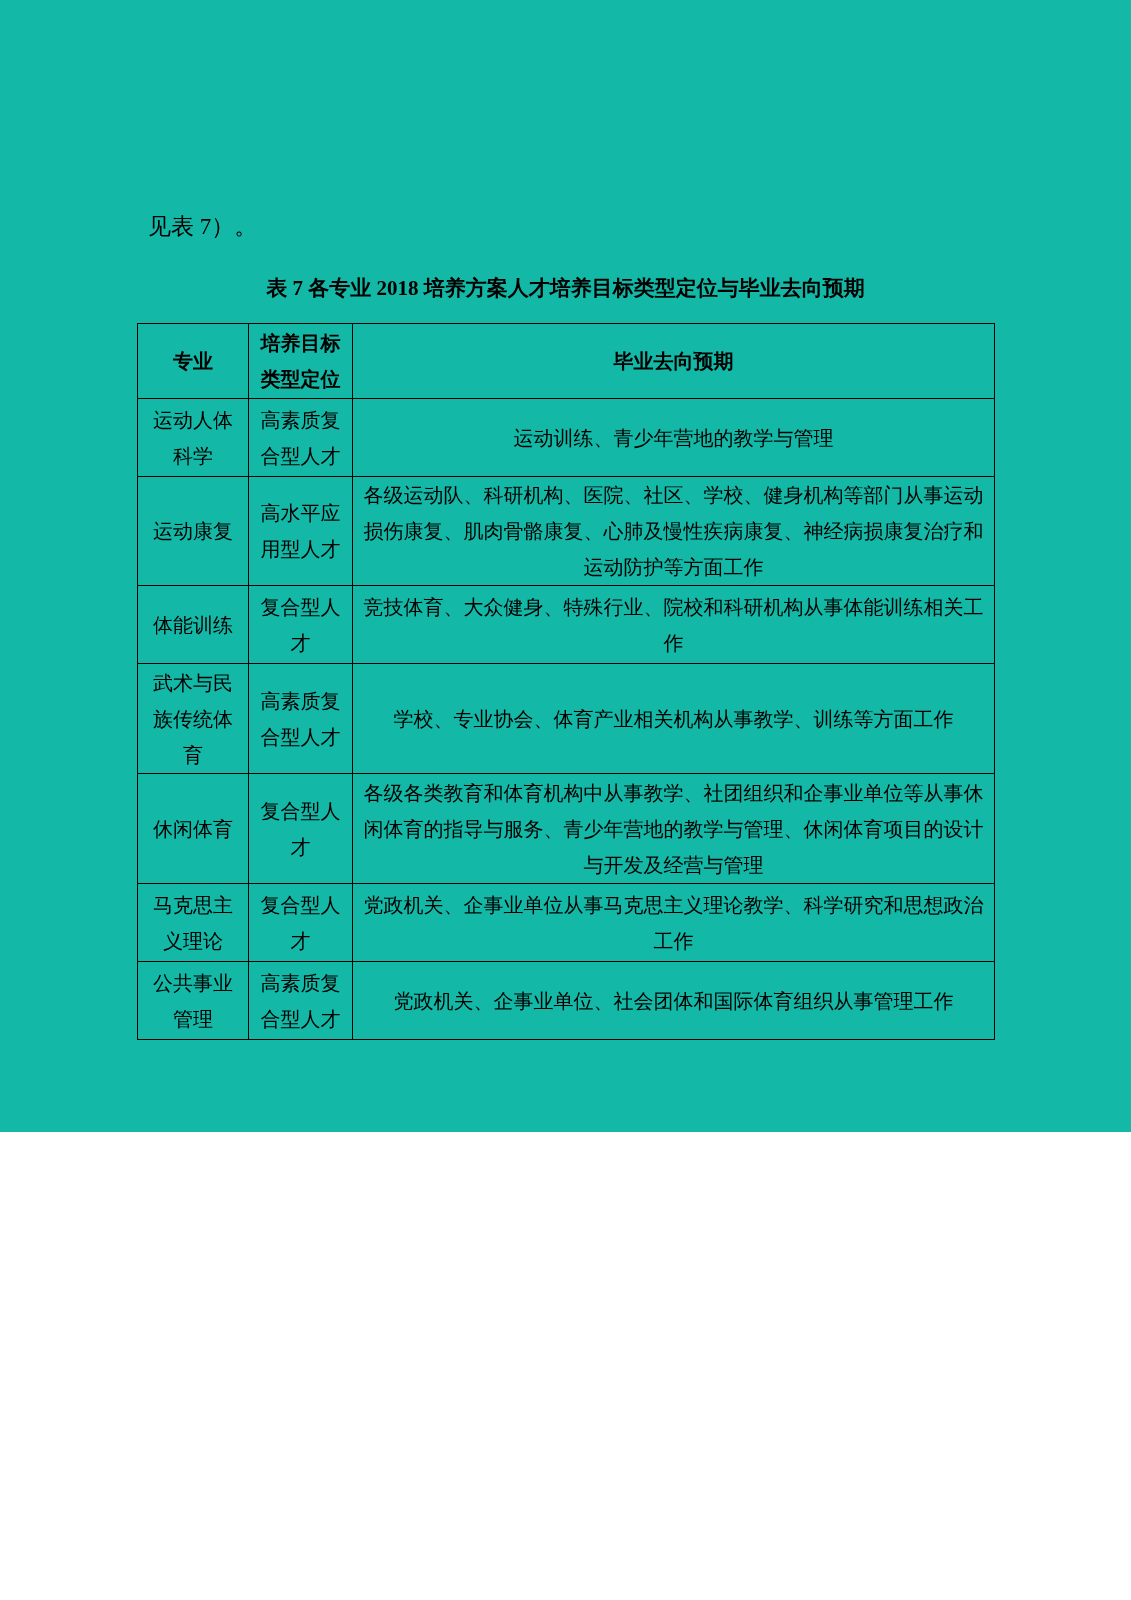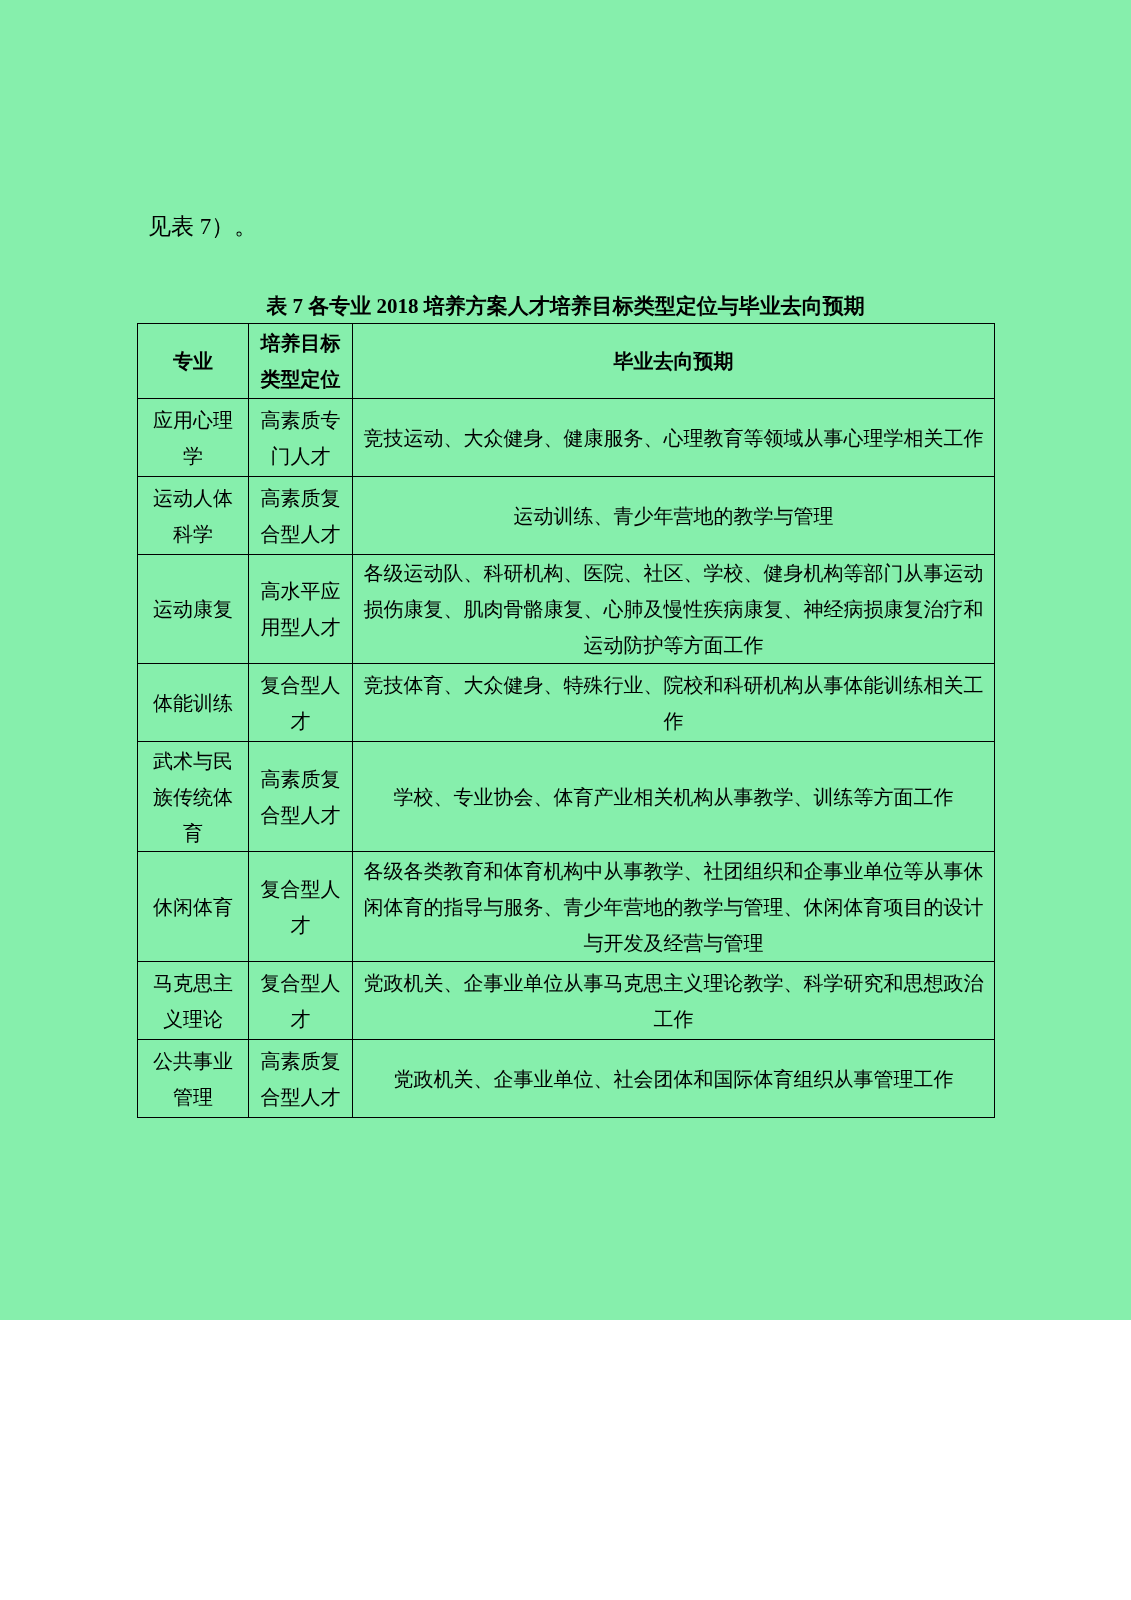--- a/index.html
+++ b/index.html
@@ -3,37 +3,37 @@
 <meta charset="utf-8">
 <style>
   html, body {
     margin: 0;
     padding: 0;
     background: #ffffff;
   }
   .page {
     position: relative;
     width: 1131px;
-    height: 1320px;
-    background: #86efac;
+    height: 1132px;
+    background: #14b8a6;
     color: #000000;
     font-family: "Liberation Serif", "DejaVu Serif", serif;
     overflow: hidden;
   }
   .intro {
     position: absolute;
     left: 148px;
     top: 188px;
     font-size: 23px;
     line-height: 32px;
   }
   .table-title {
     position: absolute;
     left: 137px;
-    top: 293px;
+    top: 275px;
     width: 857px;
     text-align: center;
     font-weight: bold;
     font-size: 21px;
     line-height: 26px;
   }
   table.majors {
     position: absolute;
     left: 137px;
     top: 311px;
@@ -85,27 +85,20 @@
       <col class="c-dest">
     </colgroup>
     <tbody>
       <tr class="h75">
         <th>专业</th>
         <th>培养目标
 类型定位</th>
         <th>毕业去向预期</th>
       </tr>
       <tr class="h78">
-        <td>应用心理
-学</td>
-        <td>高素质专
-门人才</td>
-        <td>竞技运动、大众健身、健康服务、心理教育等领域从事心理学相关工作</td>
-      </tr>
-      <tr class="h78">
         <td>运动人体
 科学</td>
         <td>高素质复
 合型人才</td>
         <td>运动训练、青少年营地的教学与管理</td>
       </tr>
       <tr class="h109">
         <td>运动康复</td>
         <td>高水平应
 用型人才</td>

